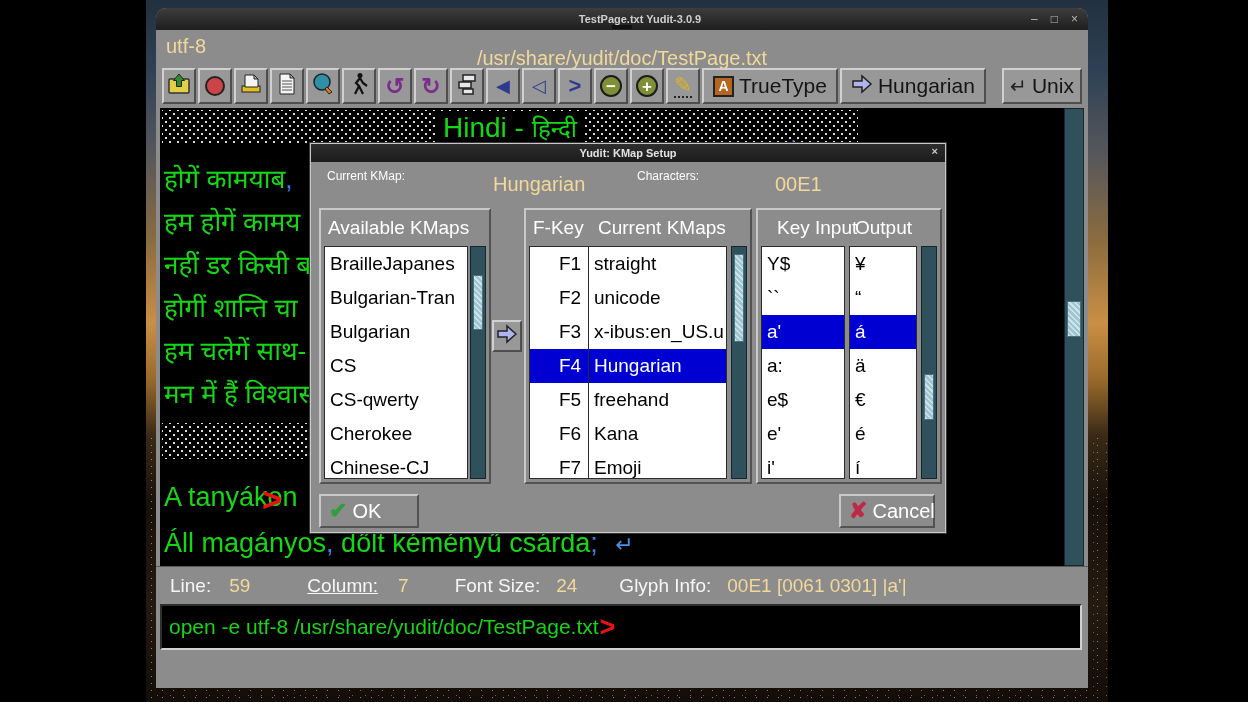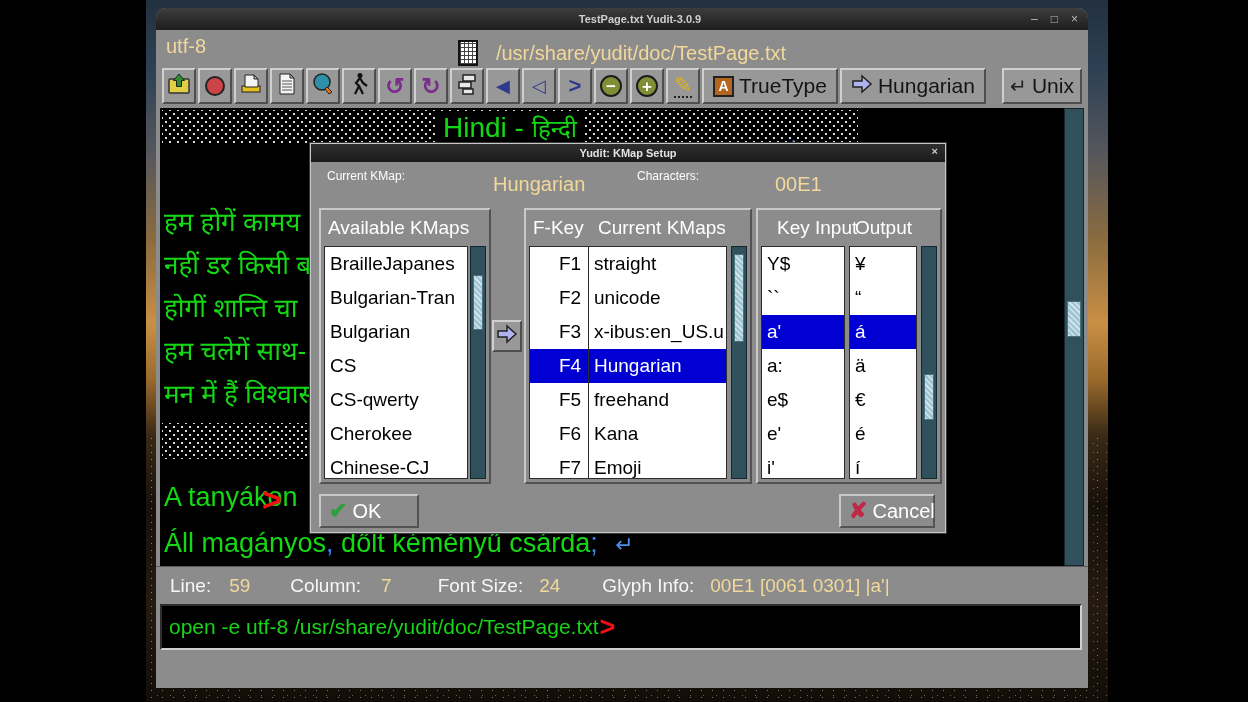--- a/index.html
+++ b/index.html
@@ -21,22 +21,22 @@
     border-radius:10px 10px 0 0; z-index:1; }
   .titlebar { left:0; top:0; width:100%; height:22px; border-radius:10px 10px 0 0;
     background:linear-gradient(#3d3d3d,#1e1e1e); color:#cfcfcf; font-size:11px; font-weight:bold;
     display:flex; align-items:center; justify-content:center;padding-left:36px; }
   .win-controls { position:absolute; right:10px; top:0; height:22px; display:flex; gap:13px;
     align-items:center; color:#b8b8b8; font-size:12px; font-weight:normal; }
   .win-controls span { cursor:default; }
 
   .pathbar { left:0; top:22px; width:100%; height:34px; }
   .enc { left:10px; top:5px; font-size:20px; color:#f2d89a; }
-  .path-center { left:0; top:6px; width:100%; height:34px; display:flex; align-items:center;
-    justify-content:center; gap:18px; }
+  .path-center { left:0; top:0; width:100%; height:34px; display:flex; align-items:center;
+    justify-content:center; gap:18px;flex-direction:column; }
   .charmap-icon { width:20px; height:26px; background:
       repeating-linear-gradient(0deg,#444 0 1px,transparent 1px 4px),
       repeating-linear-gradient(90deg,#444 0 1px,transparent 1px 4px),#fff;
     border:2px solid #111; }
   .path-text { font-size:20px; color:#f2d89a; }
 
   
   .toolbar { left:0; top:56px; width:100%; height:44px; display:flex; align-items:center;
     padding:0 6px; gap:2px; }
   .btn { width:34px; height:36px; background:#989898; flex:0 0 auto;
@@ -229,20 +229,21 @@
       <span>Unix</span>
     </div>
   </div>
 
   <div class="abs editor">
     <div class="abs band band1">
       <span class="htitle"><span>Hindi -</span> <span class="hdev">हिन्दी</span></span>
     </div>
     <span class="abs nl" style="left:620px; top:26px;">↵</span>
 
+    <div class="abs hline" style="top:52px;"><span>होगें कामयाब</span><span class="blue">,</span></div>
     <div class="abs hline" style="top:95px;">हम होगें कामय</div>
     <div class="abs hline" style="top:138px;">नहीं डर किसी ब</div>
     <div class="abs hline" style="top:181px;">होगीं शान्ति चा</div>
     <div class="abs hline" style="top:224px;">हम चलेगें साथ-</div>
     <div class="abs hline" style="top:267px;">मन में हैं विश्वास</div>
 
     <div class="abs band band2"></div>
 
     <div class="abs hu" style="top:374px;">A tanyákon</div>
     <span class="abs cursor-red" style="left:102px; top:374px;">&gt;</span>
@@ -253,21 +254,21 @@
     </div>
 
     <div class="abs escroll">
       <div class="abs sthumb" style="top:42%; height:8%;"></div>
     </div>
   </div>
 
   <div class="abs statusbar">
     <span class="slabel" style="margin-left:14px;">Line:</span>
     <span class="sval" style="margin-left:18px;">59</span>
-    <span class="slabel" style="margin-left:40px;">Column:</span>
+    <span class="slabel" style="margin-left:57px;text-decoration:underline;">Column:</span>
     <span class="sval" style="margin-left:20px;">7</span>
     <span class="slabel" style="margin-left:46px;">Font Size:</span>
     <span class="sval" style="margin-left:16px;">24</span>
     <span class="slabel" style="margin-left:42px;">Glyph Info:</span>
     <span class="sval" style="margin-left:16px;">00E1 [0061 0301] |a'|</span>
   </div>
 
   <div class="abs cmd">
     <span class="cmdtext">open -e utf-8 /usr/share/yudit/doc/TestPage.txt</span>
     <span class="cmdcursor">&gt;</span>

